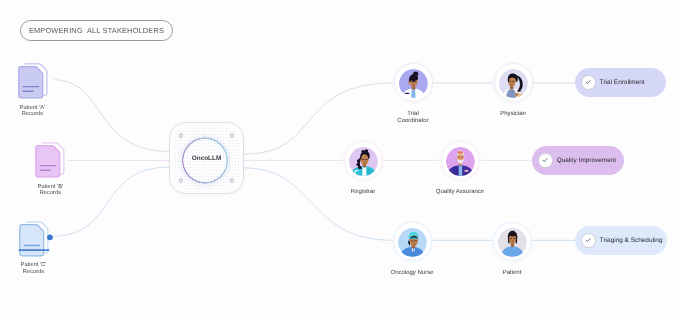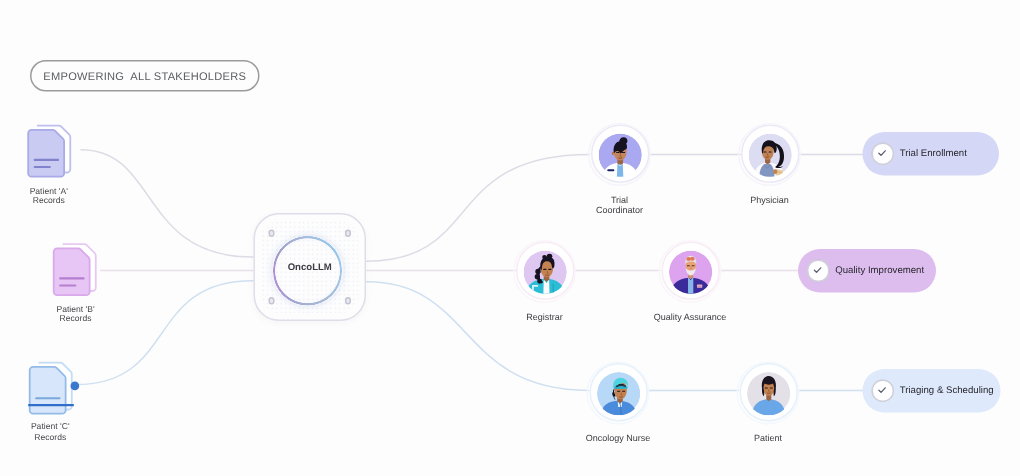--- a/index.html
+++ b/index.html
@@ -1,17 +1,17 @@
 <!DOCTYPE html>
 <html><head>
 <meta charset="utf-8">
 <style>
   html,body{margin:0;padding:0;}
   body{width:680px;height:317px;background:#fdfdfd;font-family:"Liberation Sans",sans-serif;overflow:hidden;position:relative;-webkit-font-smoothing:antialiased;text-rendering:geometricPrecision;}
-  #stage{position:absolute;left:0;top:0;width:680px;height:252px;margin-top:20px;}
+  #stage{position:absolute;left:0;top:0;width:680px;height:252px;}
   svg.links{position:absolute;left:0;top:0;width:680px;height:317px;pointer-events:none;}
 
   .pill-tag{position:absolute;left:20px;top:20px;width:153px;height:21px;border:.9px solid #9b9b9e;border-radius:11px;box-sizing:border-box;display:flex;align-items:center;justify-content:center;}
   .pill-tag span{font-size:7.4px;letter-spacing:.18px;color:#5a5b5f;white-space:pre;}
 
   
   .src{position:absolute;width:80px;}
   .src .docwrap{position:relative;height:40px;}
   .src .lbl{margin-top:4.5px;text-align:center;font-size:5.7px;line-height:6.8px;color:#46464b;letter-spacing:.02px;}
 

